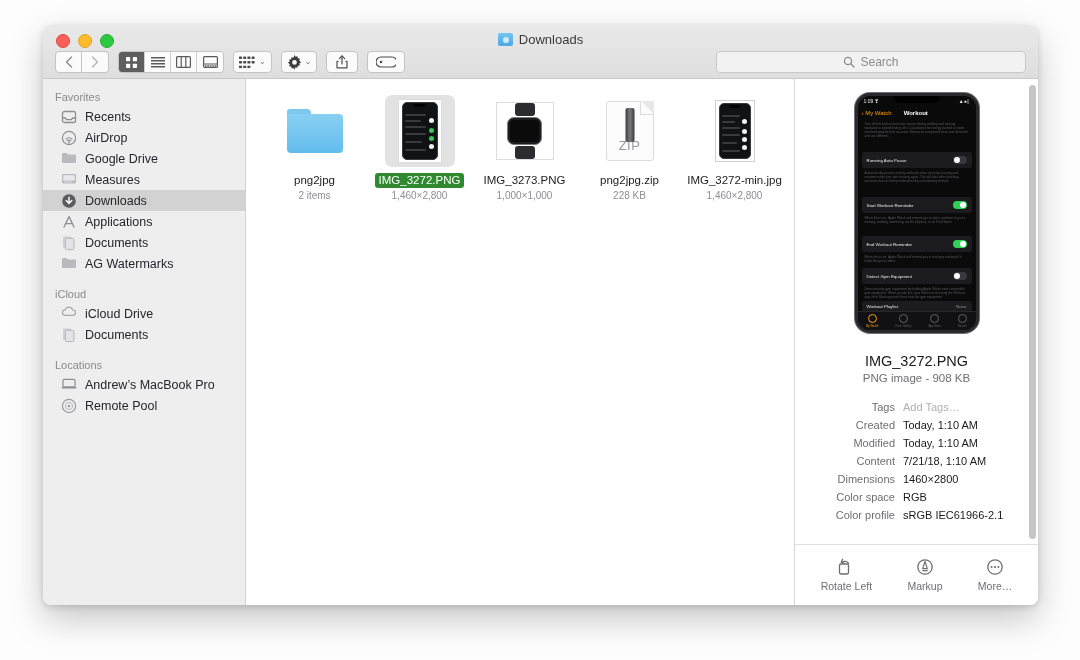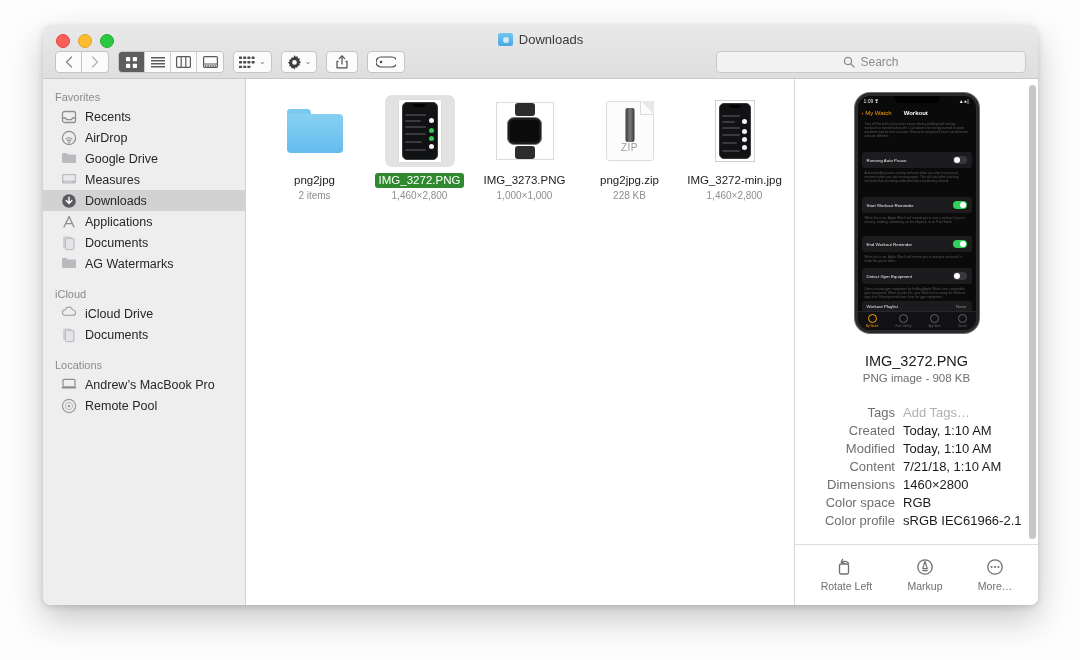--- a/index.html
+++ b/index.html
@@ -307,21 +307,21 @@
     border-left: 1px solid #dcdcdc;
     border-bottom: 1px solid #dcdcdc;
   }
   .zip-doc .zipper {
     position: absolute; left: 50%; transform: translateX(-50%);
     top: 6px; width: 9px; height: 34px;
     background: linear-gradient(90deg,#3a3a3c,#7a7a7e,#3a3a3c);
     border-radius: 2px;
   }
   .zip-doc .zlabel {
-    font-size: 10px; color: #9a9a9e; margin-bottom: 7px; letter-spacing: .5px;
+    font-size: 13px; color: #9a9a9e; margin-bottom: 7px; letter-spacing: .5px;
   }
 
   
   .preview {
     width: 243px;
     flex: 0 0 auto;
     background: #ffffff;
     border-left: 1px solid #d6d6d6;
     display: flex; flex-direction: column;
     position: relative;
@@ -386,22 +386,22 @@
   .p-tab.active .tl { color: #ff9f0a; }
 
   .pv-title {
     text-align: center; font-size: 14.5px; color: #1a1a1a;
     margin-top: 20px;
   }
   .pv-sub {
     text-align: center; font-size: 11.5px; color: #6e6e73; margin-top: 3px;
   }
   .meta {
-    margin-top: 22px;
-    font-size: 13px;
+    margin-top: 16px;
+    font-size: 11px;
   }
   .meta-row { display: flex; margin-bottom: 4px; line-height: 14px; }
   .meta-k {
     width: 86px; text-align: right; color: #6e6e73; padding-right: 8px;
     flex: 0 0 86px;
   }
   .meta-v { color: #1a1a1a; }
   .meta-v.placeholder { color: #b0b0b5; }
 
   .pv-actions {

